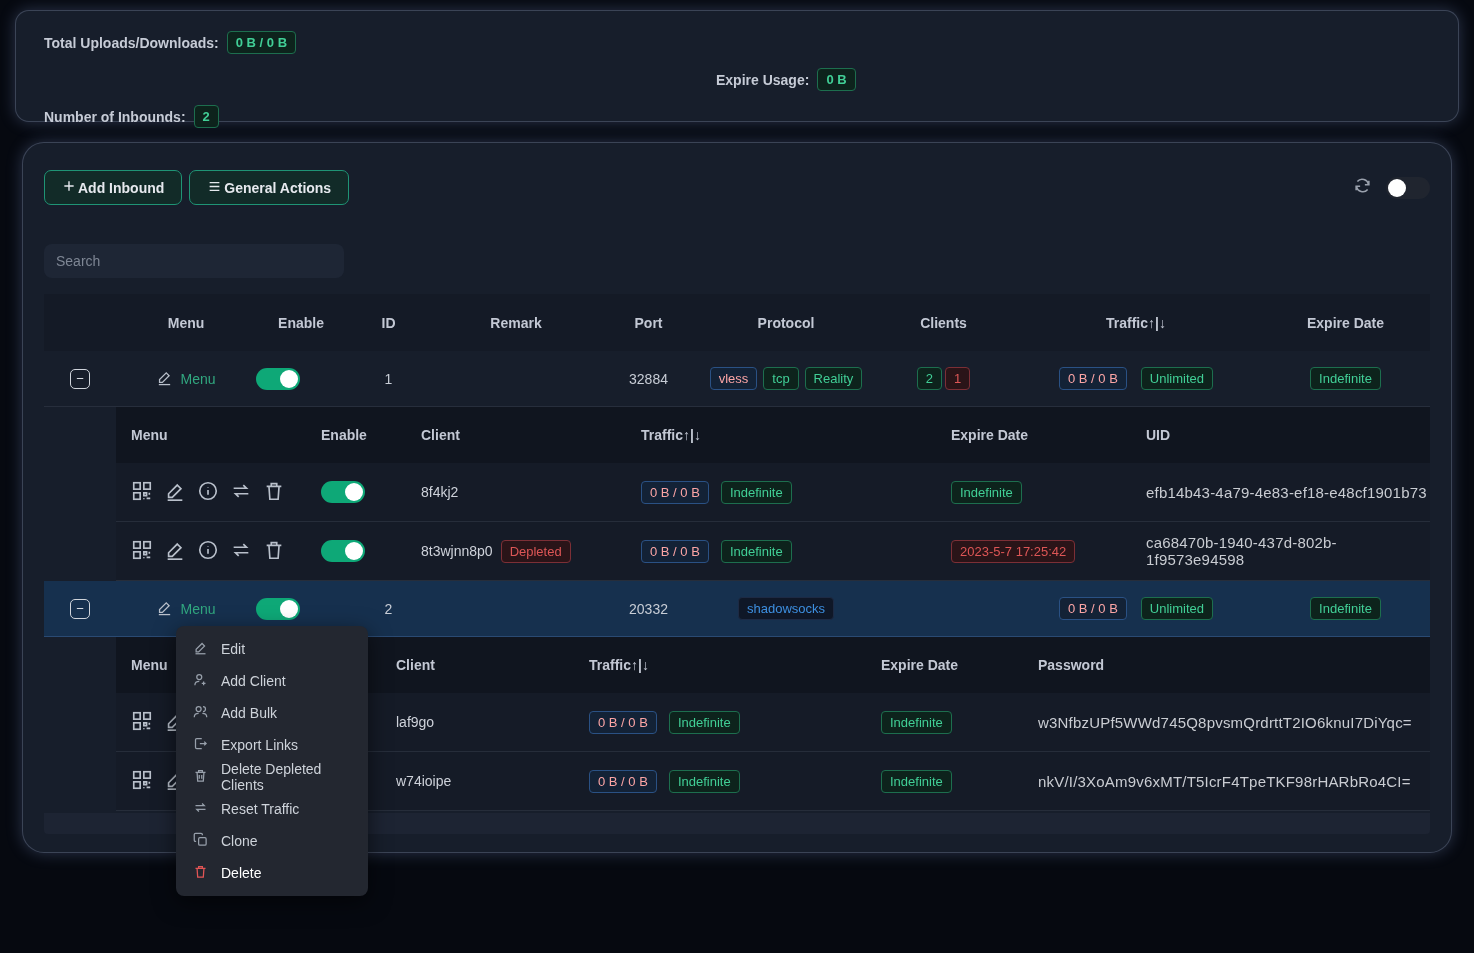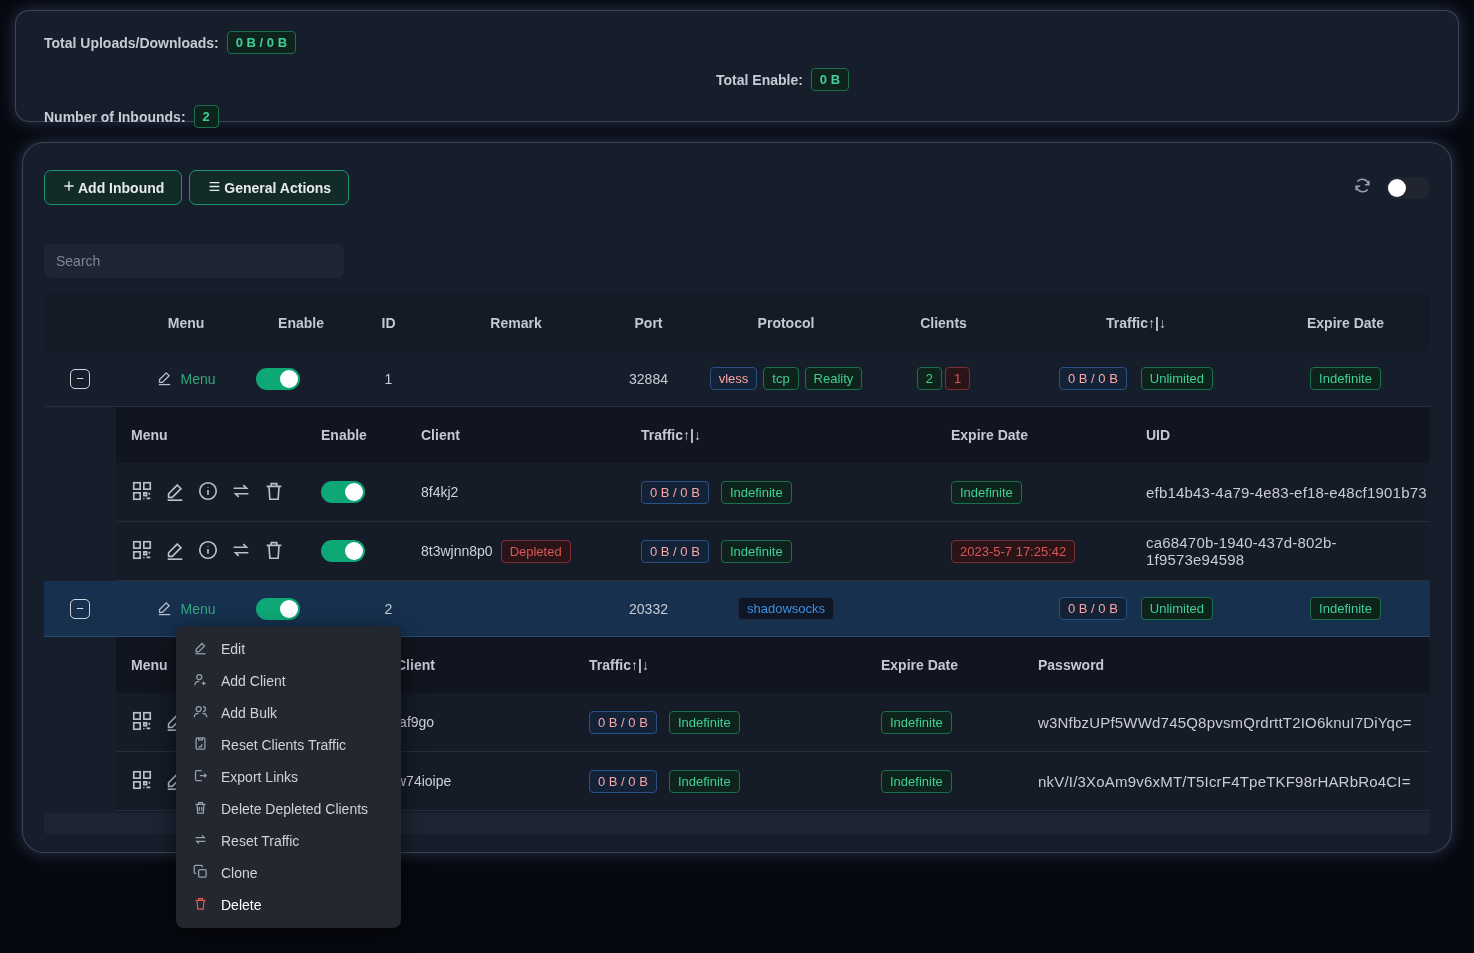--- a/index.html
+++ b/index.html
@@ -67,38 +67,38 @@
   .sgrid2 { display:grid; grid-template-columns:265px 193px 292px 157px 1fr; align-items:center; }
   .sgrid1 > div, .sgrid2 > div { padding-left:15px; }
   .icon-row { display:flex; gap:11px; }
   .icon-row svg { stroke:#b9c0cb; cursor:pointer; }
   .client-name { display:flex; align-items:center; gap:8px; }
   .tbadges { display:flex; gap:12px; }
   .mono-val { font-size:15px; color:#c9ccd2; letter-spacing:.2px; }
   .tfoot { height:21px; background:#1d2433; margin-top:2px; border-radius:0 0 4px 4px; }
 
   
-  .ctx { position:absolute; left:176px; top:626px; width:225px; background:#232730; border-radius:8px;
+  .ctx { position:absolute; left:176px; top:626px; width:192px; background:#232730; border-radius:8px;
          box-shadow:0 6px 22px rgba(0,0,0,.55); padding:7px 0; z-index:50; }
   .ctx-item { display:flex; align-items:center; gap:13px; height:32px; padding:0 17px;
               font-size:14px; color:#ced3da; cursor:pointer; }
   .ctx-item svg { stroke:#98a0ab; flex:0 0 auto; }
   .ctx-item.danger { color:#ffffff; } .ctx-item.danger svg { stroke:#e25555; }
 </style>
 </head>
 <body>
 
 <div class="card stats">
   <div class="stats-grid">
     <div class="stat">
       <span>Total Uploads/Downloads:</span>
       <span class="badge b-green">0 B / 0 B</span>
     </div>
     <div class="stat right">
-      <span>Total Enable:</span>
+      <span>Expire Usage:</span>
       <span class="badge b-green">0 B</span>
     </div>
     <div class="stat">
       <span>Number of Inbounds:</span>
       <span class="badge b-green">2</span>
     </div>
     <div class="stat right">
       <span>Clients:</span>
       <span class="badge b-green">2</span>
       <span class="badge b-red">1</span>
@@ -396,27 +396,20 @@
   </div>
   <div class="ctx-item">
     <span><svg width="15" height="15" viewBox="0 0 24 24" fill="none" stroke-width="2">
           <circle cx="9" cy="8" r="4"></circle>
           <path d="M2 21c0-4 3-6 7-6M16 4a4 4 0 0 1 0 8M15 15c4 0 7 2 7 6"></path>
         </svg></span>
     <span>Add Bulk</span>
   </div>
   <div class="ctx-item">
     <span><svg width="15" height="15" viewBox="0 0 24 24" fill="none" stroke-width="2">
-          <rect x="5" y="3" width="14" height="18" rx="2"></rect>
-          <path d="M9 3v3h6V3M9 17c3 2 6-1 5-4"></path>
-        </svg></span>
-    <span>Reset Clients Traffic</span>
-  </div>
-  <div class="ctx-item">
-    <span><svg width="15" height="15" viewBox="0 0 24 24" fill="none" stroke-width="2">
           <path d="M14 4H6a2 2 0 0 0-2 2v12a2 2 0 0 0 2 2h8"></path>
           <path d="M11 12h10M18 9l3 3-3 3"></path>
         </svg></span>
     <span>Export Links</span>
   </div>
   <div class="ctx-item">
     <span><svg width="15" height="15" viewBox="0 0 24 24" fill="none" stroke-width="2">
           <path d="M4 7h16M9 7V4h6v3M6.5 7l1 14h9l1-14M10 11v6M14 11v6"></path>
         </svg></span>
     <span>Delete Depleted Clients</span>

